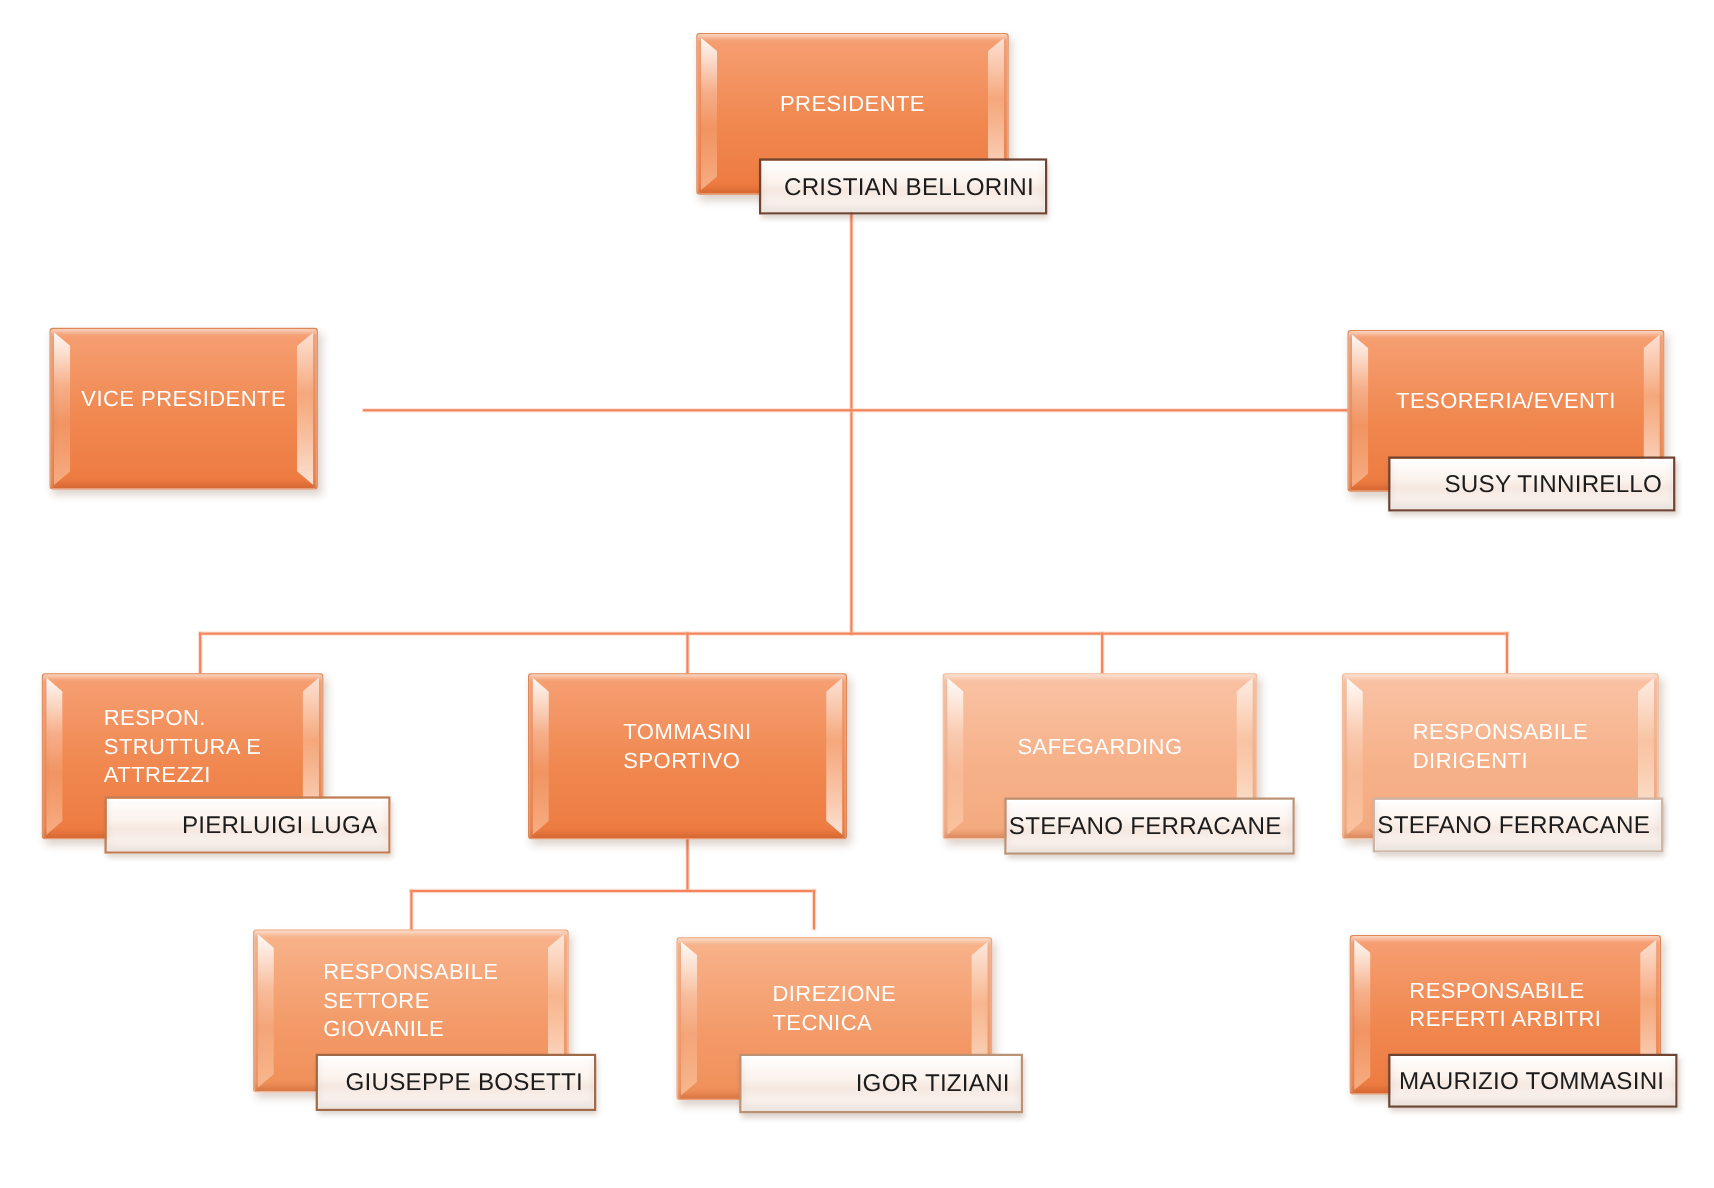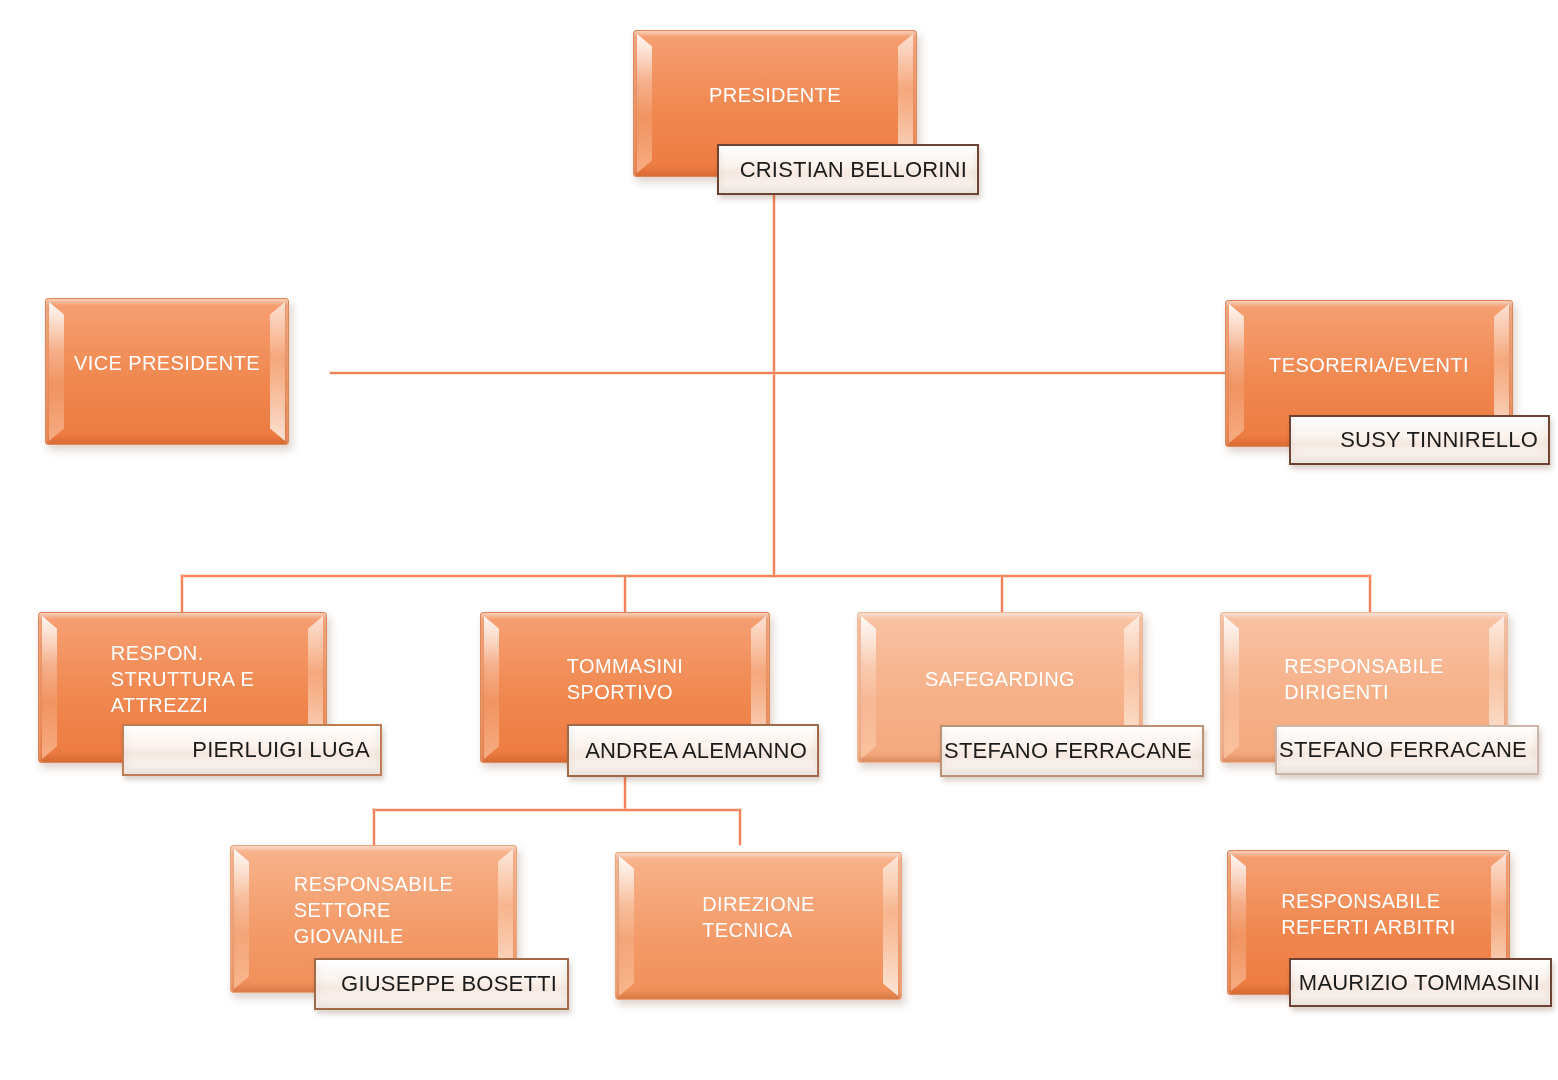--- a/index.html
+++ b/index.html
@@ -66,21 +66,20 @@
     padding:0 10px 0 12px;
     background:linear-gradient(to bottom,#ffffff 0%,#fbf2ec 42%,#f5e8e0 58%,#fdf9f6 100%);
     color:#1c1c1c;
     font-size:22px;
     letter-spacing:.2px;
     white-space:nowrap;
     box-shadow:
       2px 4px 5px rgba(90,45,15,.22),
       inset 0 2px 2px rgba(255,255,255,.95),
       inset 0 -5px 7px rgba(120,90,70,.14);
-    margin-left: 27px;
   }
   .pb-dark{border:2px solid #6e4331;}
   .pb-mid{border:2px solid #a06a48;}
   .pb-gray{border:2px solid #96897f;}
   .pb-orange{border:2px solid #c07c52;}
   .pb-tan{border:2px solid #bb9274;}
   .pb-tanlight{border:2px solid #cdb6a7;}
 </style>
 </head>
 <body>
@@ -110,35 +109,32 @@
     <div>VICE PRESIDENTE</div>
   </div>
 
   <div class="node fill-strong" style="left:1225px;top:300px;width:288px;height:147px">
     <div>TESORERIA/EVENTI</div>
   </div>
   <div class="plate pb-dark" style="left:1262px;top:415px;width:261px;height:50px">
     <span>SUSY TINNIRELLO</span>
   </div>
 
-  <div class="node fill-strong" style="left:38px;top:612px;width:289px;height:151px">
+  <div class="node fill-strong" style="left:38px;top:612px;width:256px;height:151px">
     <div>RESPON.
 STRUTTURA E
 ATTREZZI</div>
   </div>
   <div class="plate pb-orange" style="left:95px;top:724px;width:260px;height:52px">
     <span>PIERLUIGI LUGA</span>
   </div>
 
   <div class="node fill-strong" style="left:480px;top:612px;width:290px;height:151px">
     <div>TOMMASINI
 SPORTIVO</div>
-  </div>
-  <div class="plate pb-mid" style="left:540px;top:724px;width:252px;height:53px">
-    <span>ANDREA ALEMANNO</span>
   </div>
 
   <div class="node fill-pale" style="left:857px;top:612px;width:286px;height:151px">
     <div>SAFEGARDING</div>
   </div>
   <div class="plate pb-tan" style="left:913px;top:725px;width:264px;height:52px">
     <span>STEFANO FERRACANE</span>
   </div>
 
   <div class="node fill-pale" style="left:1220px;top:612px;width:288px;height:151px">
@@ -155,20 +151,23 @@
 GIOVANILE</div>
   </div>
   <div class="plate pb-mid" style="left:287px;top:958px;width:255px;height:52px">
     <span>GIUSEPPE BOSETTI</span>
   </div>
 
   <div class="node fill-medium" style="left:615px;top:852px;width:287px;height:148px">
     <div>DIREZIONE
 TECNICA</div>
   </div>
+  <div class="plate pb-tan" style="left:672px;top:958px;width:258px;height:54px">
+    <span>IGOR TIZIANI</span>
+  </div>
 
   <div class="node fill-strong" style="left:1227px;top:850px;width:283px;height:145px">
     <div>RESPONSABILE
 REFERTI ARBITRI</div>
   </div>
   <div class="plate pb-dark" style="left:1262px;top:958px;width:263px;height:49px">
     <span>MAURIZIO TOMMASINI</span>
   </div>
 
 </div>

